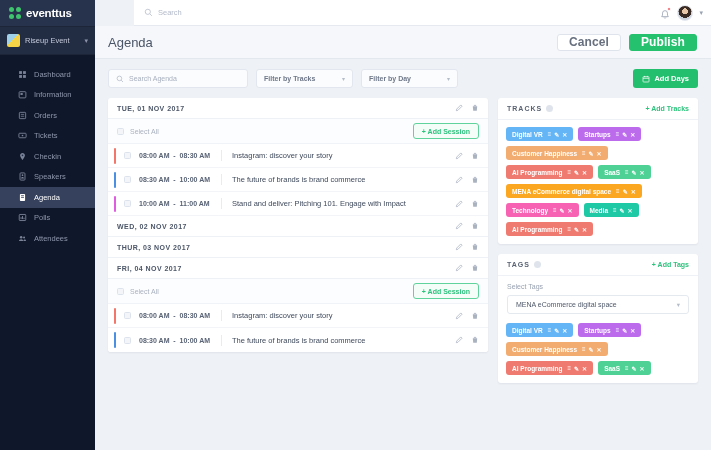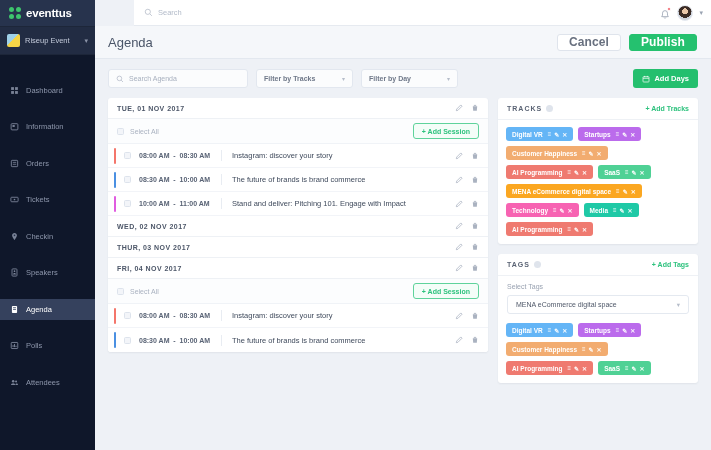--- a/index.html
+++ b/index.html
@@ -42,21 +42,21 @@
     width: 13px; height: 13px; border-radius: 2px;
     background: linear-gradient(135deg,#9fd1e8 0%,#9fd1e8 45%,#f5d547 46%,#f5d547 100%);
     flex: 0 0 13px;
   }
   .event-name { color: #c3cada; font-size: 7.5px; flex: 1; }
   .event-caret { color: #8b94a8; font-size: 7px; }
 
   .nav { padding-top: 9px; }
   .nav-item {
     height: 20.5px; display: flex; align-items: center; gap: 7px;
-    padding-left: 10px; cursor: pointer; margin-top: 16px;
+    padding-left: 18px; cursor: pointer;
   }
   .nav-item .nav-label { color: #8d96ab; font-size: 7.5px; }
   .nav-item.active { background: #35415d; }
   .nav-item.active .nav-label { color: #ffffff; }
   .nav-icon { width: 9px; height: 9px; flex: 0 0 9px; display: block; opacity: .85; }
   .nav-item.active .nav-icon { opacity: 1; }
 
   
   .main { flex: 1; display: flex; flex-direction: column; background: #eef1f6; min-width: 0; }
 

